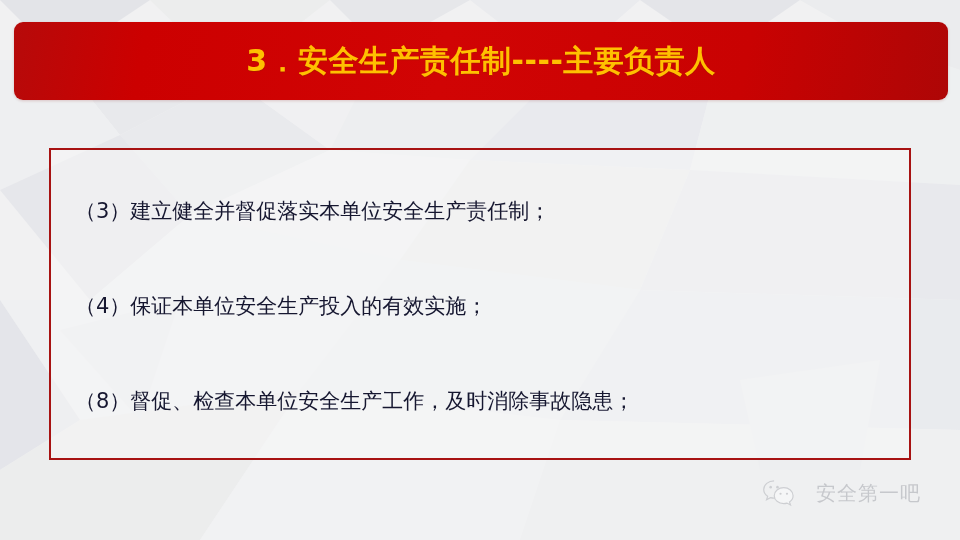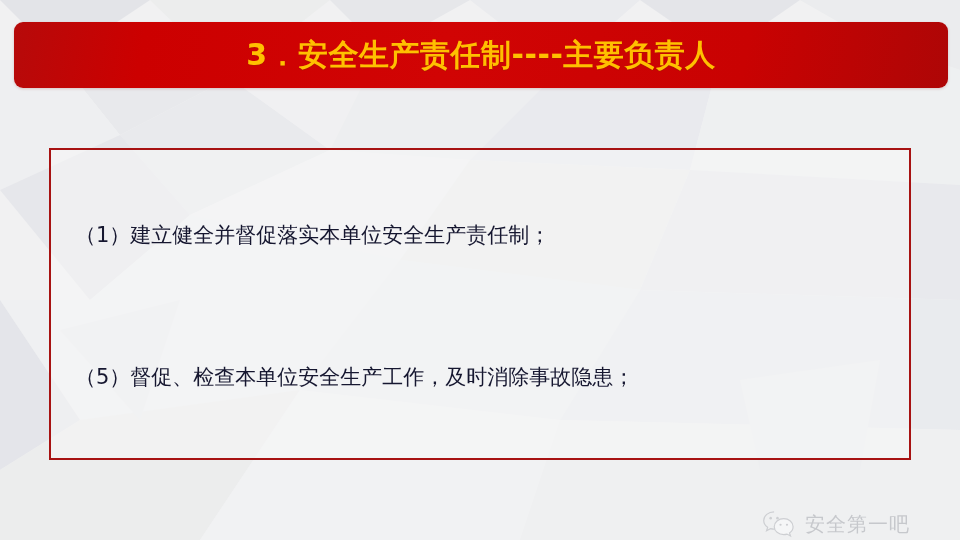--- a/index.html
+++ b/index.html
@@ -30,21 +30,21 @@
     height: 540px;
     display: block;
   }
 
   
   #title-banner {
     position: absolute;
     left: 14px;
     top: 22px;
     width: 934px;
-    height: 66px;
+    height: 78px;
     box-sizing: border-box;
     border-radius: 9px;
     background: linear-gradient(100deg, #b60a0a 0%, #cc0000 14%, #d10404 46%, #c90202 78%, #ae0606 100%);
     box-shadow: 0 1px 3px rgba(120, 0, 0, 0.18);
     display: flex;
     align-items: center;
     justify-content: center;
   }
 
   #title-text {
@@ -80,24 +80,24 @@
     line-height: 1.25;
     white-space: nowrap;
     font-family: "DejaVu Sans", "Liberation Sans", sans-serif;
     padding-left: 4px;
   }
 
   
   #watermark {
     position: absolute;
     left: 762px;
-    top: 510px;
+    top: 479px;
     display: flex;
     align-items: center;
-    gap: 9px;
+    gap: 20px;
     opacity: 0.62;
   }
   #wechat-icon {
     display: block;
     width: 34px;
     height: 28px;
   }
   #watermark-text {
     color: #aeb0b6;
     font-size: 20px;
@@ -139,22 +139,23 @@
     <polygon points="520,540 560,420 960,430 960,540" fill="#eff0f1"></polygon>
     <polygon points="60,330 180,300 140,420" fill="#ebecef"></polygon>
     <polygon points="740,380 880,360 860,470 760,470" fill="#edeef0"></polygon>
   </svg>
 
   <div id="title-banner">
     <div id="title-text">3．安全生产责任制----主要负责人</div>
   </div>
 
   <div id="content-box">
-    <div class="clause-line">（1）建立健全并督促落实本单位安全生产责任制；</div>
-    <div class="clause-line">（5）督促、检查本单位安全生产工作，及时消除事故隐患；</div>
+    <div class="clause-line">（3）建立健全并督促落实本单位安全生产责任制；</div>
+    <div class="clause-line">（4）保证本单位安全生产投入的有效实施；</div>
+    <div class="clause-line">（8）督促、检查本单位安全生产工作，及时消除事故隐患；</div>
   </div>
 
   <div id="watermark">
     <svg id="wechat-icon" viewBox="0 0 40 33">
       <g fill="none" stroke="#b9bbc0" stroke-width="1.4">
         <path d="M14.2 2.2C7.4 2.2 2 6.8 2 12.4c0 3.2 1.8 6.1 4.6 8l-1.3 4 4.6-2.4c1.4 0.4 2.8 0.6 4.3 0.6 0.5 0 1 0 1.5-0.1"></path>
         <path d="M25.6 10.2c-6.2 0-11.2 4.2-11.2 9.4s5 9.4 11.2 9.4c1.3 0 2.6-0.2 3.8-0.6l4.2 2.2-1.2-3.6c2.5-1.7 4.2-4.3 4.2-7.4 0-5.2-5-9.4-11-9.4z" fill="#fafafb"></path>
       </g>
       <circle cx="10.2" cy="9.6" r="1.5" fill="#b9bbc0"></circle>
       <circle cx="18.2" cy="9.6" r="1.5" fill="#b9bbc0"></circle>

